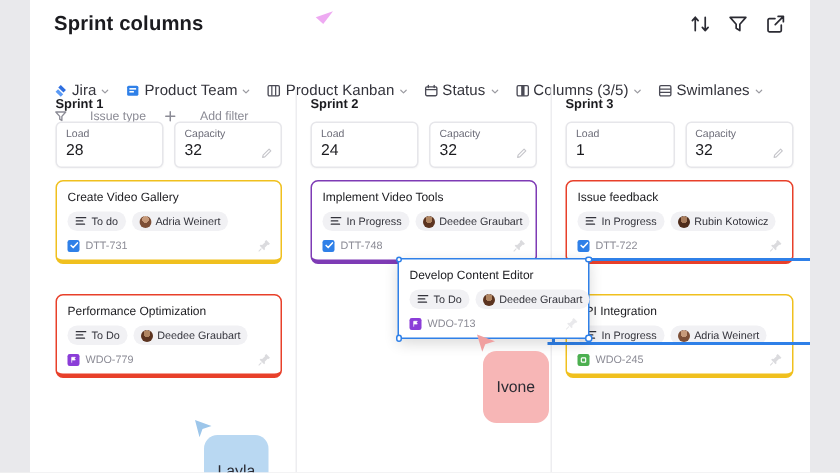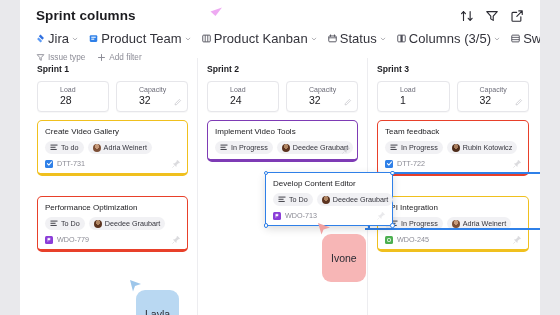--- a/index.html
+++ b/index.html
@@ -34,34 +34,34 @@
   .header-actions { display: flex; align-items: center; gap: 11px; color: #2b2b33; }
   .hicon { width: 14px; height: 14px; display: block; cursor: pointer; }
 
   
   .filterbar {
     display: flex; align-items: center; flex-wrap: nowrap;
     gap: 11px; margin-top: 8px;
   }
   .fchip {
     display: flex; align-items: center; gap: 3px;
-    font-size: 13px; color: #33333b; white-space: nowrap; cursor: pointer;
+    font-size: 10px; color: #33333b; white-space: nowrap; cursor: pointer; margin-top: 24px;
   }
   .fchip .lbl { letter-spacing: .05px; }
   .chev { width: 6px; height: 6px; opacity: .55; flex: none; }
   .sq {
     width: 9px; height: 9px; flex: none;
     display: inline-flex; align-items: center; justify-content: center;
   }
 
   .filterbar2 {
     display: flex; align-items: center; gap: 12px; margin-top: 7px;
   }
   .fchip2 {
-    display: flex; align-items: center; gap: 3px;
+    display: flex; align-items: center; gap: 15px;
     font-size: 8.2px; color: #8b8b95; cursor: pointer;
   }
 
   
   .board {
     position: absolute; left: 0; top: 58px;
     width: 520px; height: 257px;
     display: flex; gap: 0;
     padding: 0 8px;
   }
@@ -71,21 +71,21 @@
     border-right: 1px solid #ededf0;
     position: relative;
   }
   .column:last-child { border-right: none; }
   .col-title {
     font-size: 8.6px; font-weight: 700; color: #1b1b1f; margin-bottom: 7px;
   }
   .stats { display: flex; gap: 7px; }
   .stat {
     flex: 1; background: #ffffff; border: 1px solid #e6e6ea; border-radius: 4px;
-    padding: 4px 6px 5px 22px; position: relative;
+    padding: 4px 6px 5px 6px; position: relative;
     box-shadow: 0 .5px 1px rgba(0,0,0,.03);
   }
   .stat-label { font-size: 7px; color: #6c6c78; }
   .stat-value { font-size: 10.5px; color: #1b1b1f; margin-top: 1px; }
   .pencil {
     position: absolute; right: 5px; bottom: 5px;
     width: 8px; height: 8px; opacity: .5; cursor: pointer;
   }
 
   .cards { margin-top: 8px; display: flex; flex-direction: column; gap: 20px; }
@@ -368,20 +368,28 @@
                 <svg class="pill-icon" viewBox="0 0 10 9">
                     <path d="M1 1.4h8M1 4.2h5.5M1 7h7" stroke="#33333b" stroke-width="1.2" stroke-linecap="round"></path>
                   </svg>
                 <span>In Progress</span>
               </span>
               <span class="pill">
                 <span class="avatar" style="background-image:radial-gradient(circle at 50% 30%, #b08562 0 32%, #5c3420 33% 100%)"></span>
                 <span>Deedee Graubart</span>
               </span>
             </div>
+            <div class="card-foot">
+              <span class="key-icon" style="background:#2f80e8">
+                <svg viewBox="0 0 10 10" width="7" height="7">
+                    <path d="M2 5.2 4 7.2 8 2.8" fill="none" stroke="#fff" stroke-width="1.5" stroke-linecap="round" stroke-linejoin="round"></path>
+                  </svg>
+              </span>
+              <span class="key-text">DTT-748</span>
+            </div>
             <svg class="pin" viewBox="0 0 14 14">
                 <path d="M8.6 1.6l3.8 3.8-1.4 1.4-1-.3-3 3 .3 1.6-1 1-4.6-4.6 1-1 1.6.3 3-3-.3-1z" fill="#9a9aa3"></path>
                 <path d="M3.2 10.8 1 13" stroke="#9a9aa3" stroke-width="1.1" stroke-linecap="round"></path>
               </svg>
           </div>
         </div>
       </div>
 
       <div class="column">
         <div class="col-title">Sprint 3</div>
@@ -394,21 +402,21 @@
             <div class="stat-label">Capacity</div>
             <div class="stat-value">32</div>
             <svg class="pencil" viewBox="0 0 12 12">
                 <path d="M1.6 10.4l.5-2.2 6-6 1.7 1.7-6 6z" fill="none" stroke="#8b8b95" stroke-width="1.1" stroke-linejoin="round"></path>
               </svg>
           </div>
         </div>
 
         <div class="cards">
           <div class="card" style="border-color:#e8402a">
-            <div class="card-title">Team feedback</div>
+            <div class="card-title">Issue feedback</div>
             <div class="card-meta">
               <span class="pill">
                 <svg class="pill-icon" viewBox="0 0 10 9">
                     <path d="M1 1.4h8M1 4.2h5.5M1 7h7" stroke="#33333b" stroke-width="1.2" stroke-linecap="round"></path>
                   </svg>
                 <span>In Progress</span>
               </span>
               <span class="pill">
                 <span class="avatar" style="background-image:radial-gradient(circle at 50% 30%, #a87c5c 0 32%, #4e2c1a 33% 100%)"></span>
                 <span>Rubin Kotowicz</span>

